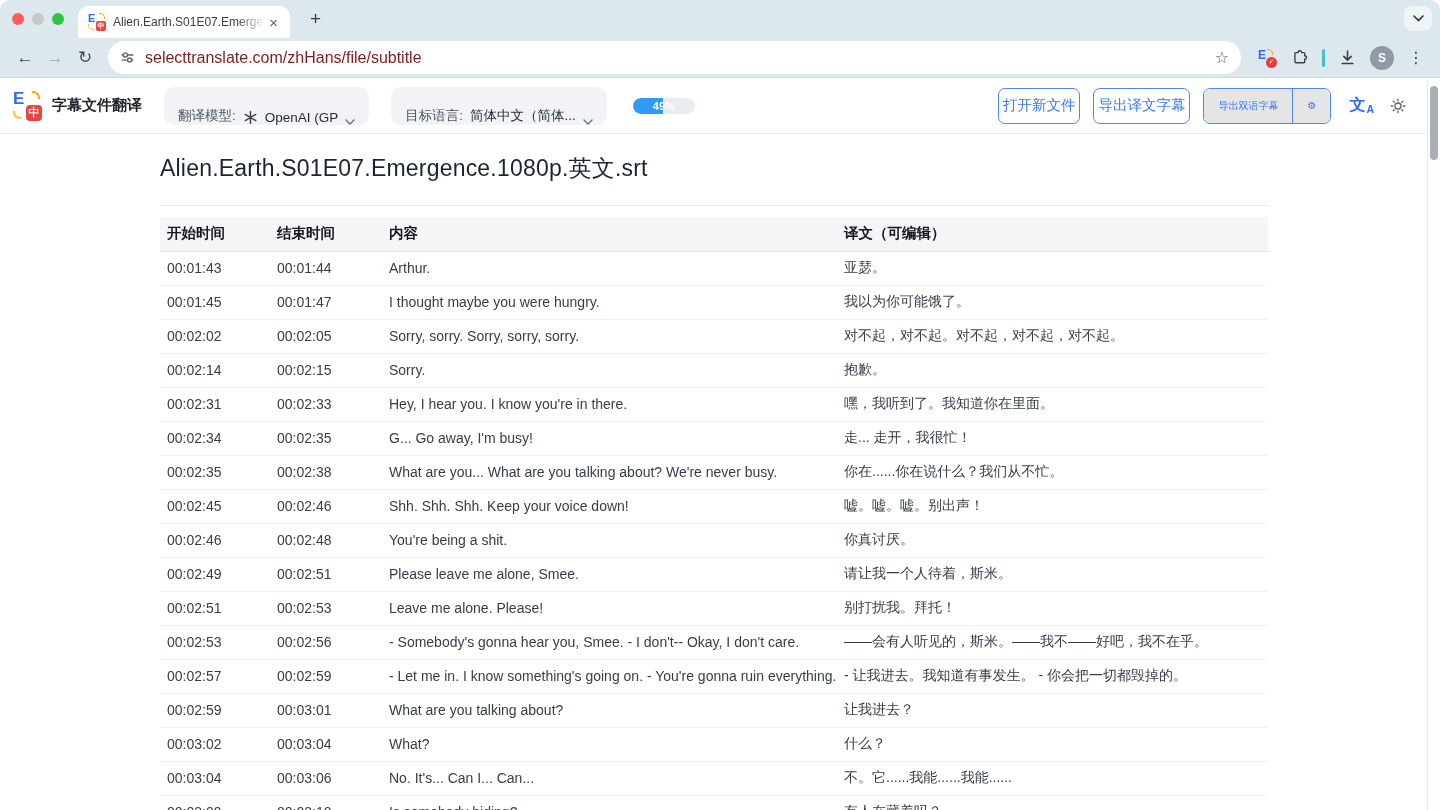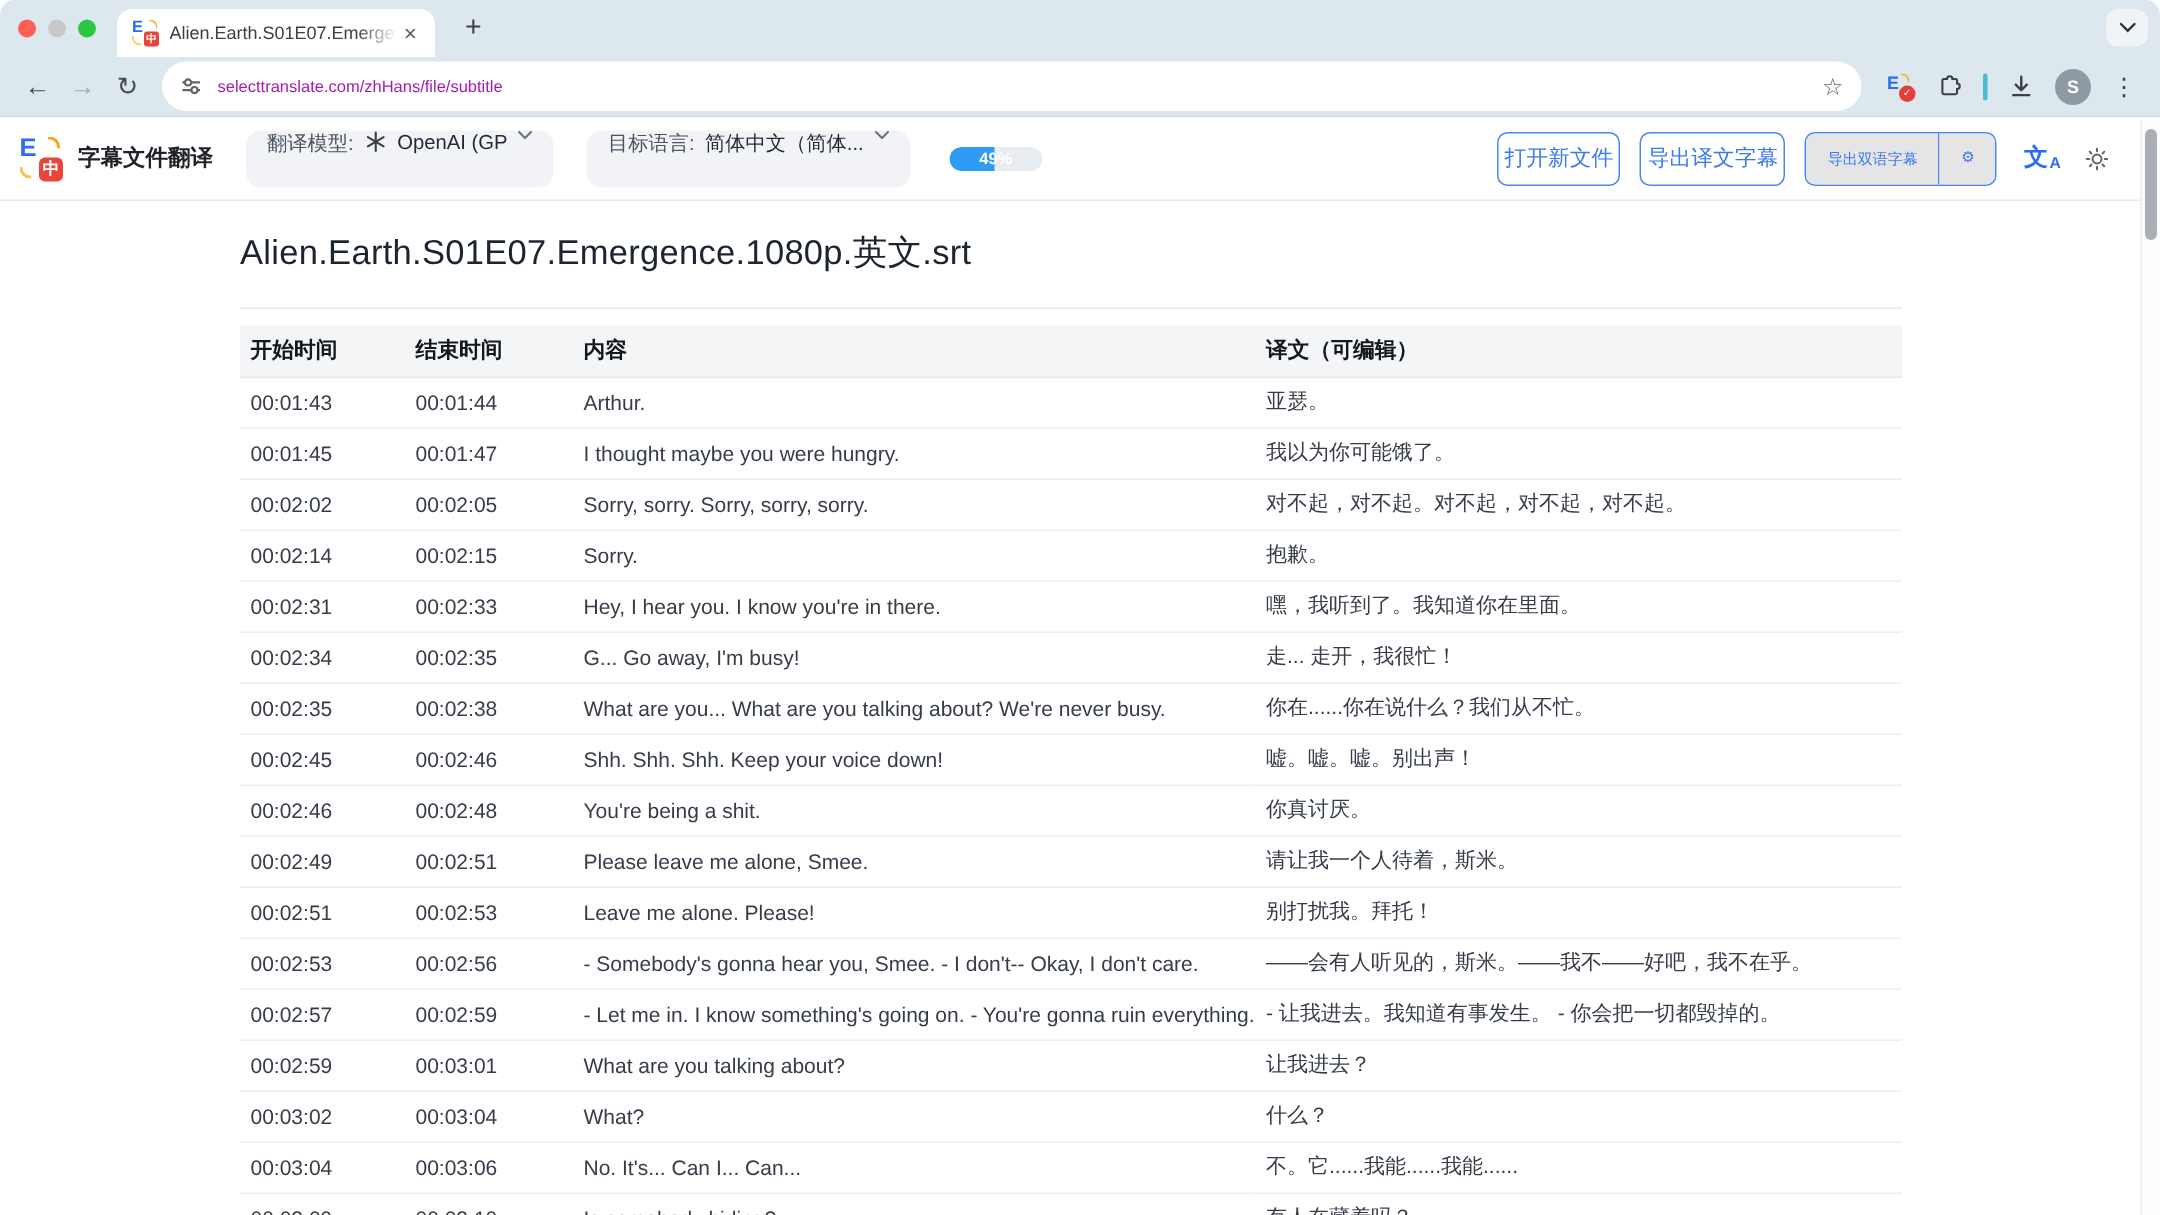--- a/index.html
+++ b/index.html
@@ -32,21 +32,21 @@
     border-radius:8px; display:flex; align-items:center; justify-content:center; }
 
   .toolbar { height:40px; background:#dce8ed; display:flex; align-items:center; padding:0 10px;
     border-bottom:1px solid #cddbe0; }
   .navbtn { width:30px; height:30px; display:flex; align-items:center; justify-content:center;
     font-size:17px; color:#454b50; flex:none; }
   .navbtn.disabled { color:#9daab0; }
   .addressbar { flex:1; height:33px; background:#fff; border-radius:17px; margin:0 8px;
     display:flex; align-items:center; padding:0 12px; }
   .siteinfo { flex:none; margin-right:10px; display:flex; }
-  .url { font-size:11px; color:#a21caf; flex:1; }
+  .url { font-size:16px; color:#7f1d1d; flex:1; }
   .star { font-size:16px; color:#5f6368; flex:none; }
   .bar-icons { display:flex; align-items:center; gap:14px; padding:0 6px 0 8px; }
   .ext-icon { width:20px; height:20px; position:relative; }
   .ext-e { position:absolute; left:1px; top:0; color:#2b6cf0; font-weight:800; font-size:12px; }
   .ext-arc { position:absolute; right:4px; top:1px; width:6px; height:6px;
     border:1.5px solid #f5a623; border-left:none; border-bottom:none; border-radius:0 5px 0 0; }
   .ext-check { position:absolute; right:0; bottom:0; width:11px; height:11px; border-radius:50%;
     background:#e43f3a; color:#fff; font-size:7px; display:flex; align-items:center; justify-content:center; }
   .tb-divider { width:3px; height:18px; background:#47bcd2; border-radius:2px; }
   .avatar { width:24px; height:24px; border-radius:50%; background:#8f9aa5; color:#fff;
@@ -58,21 +58,21 @@
     display:flex; align-items:center; padding:0 16px 0 12px; }
   .app-logo { width:30px; height:30px; position:relative; flex:none; }
   .logo-e { position:absolute; left:1px; top:-2px; color:#2b6cf0; font-size:17px; font-weight:800; }
   .logo-zh { position:absolute; right:0; bottom:0; width:16px; height:16px; background:#e8453c;
     border-radius:4px; color:#fff; font-size:11px; font-weight:700; display:flex; align-items:center; justify-content:center; }
   .logo-arc-tr { position:absolute; right:2px; top:0; width:8px; height:8px;
     border:2px solid #f5a623; border-left:none; border-bottom:none; border-radius:0 7px 0 0; }
   .logo-arc-bl { position:absolute; left:1px; bottom:2px; width:8px; height:8px;
     border:2px solid #fdc244; border-right:none; border-top:none; border-radius:0 0 0 7px; }
   .brand { font-size:15px; font-weight:700; color:#1f2329; margin-left:10px; white-space:nowrap; }
-  .pill { background:#f1f3f6; border-radius:10px; height:38px; display:flex; align-items:flex-start;
+  .pill { background:#f1f3f6; border-radius:10px; height:38px; display:flex; align-items:flex-end;
     padding:0 14px; margin-left:22px; font-size:13.5px; color:#374151; white-space:nowrap; gap:7px; }
   .pill .lbl { color:#4b5563; }
   .pill .val { color:#1f2937; }
   .progress { width:62px; height:16px; background:#e8edf2; border-radius:8px; margin-left:26px;
     position:relative; overflow:hidden; flex:none; }
   .progress-fill { height:100%; background:#2f9bf4; border-radius:8px 0 0 8px; }
   .progress-label { position:absolute; inset:0; display:flex; align-items:center; justify-content:center;
     font-size:11px; color:#fff; font-weight:600; }
   .spacer { flex:1; }
   .btn { height:36px; border:1px solid #4d86f0; color:#3b79ef; background:#fff; border-radius:7px;

